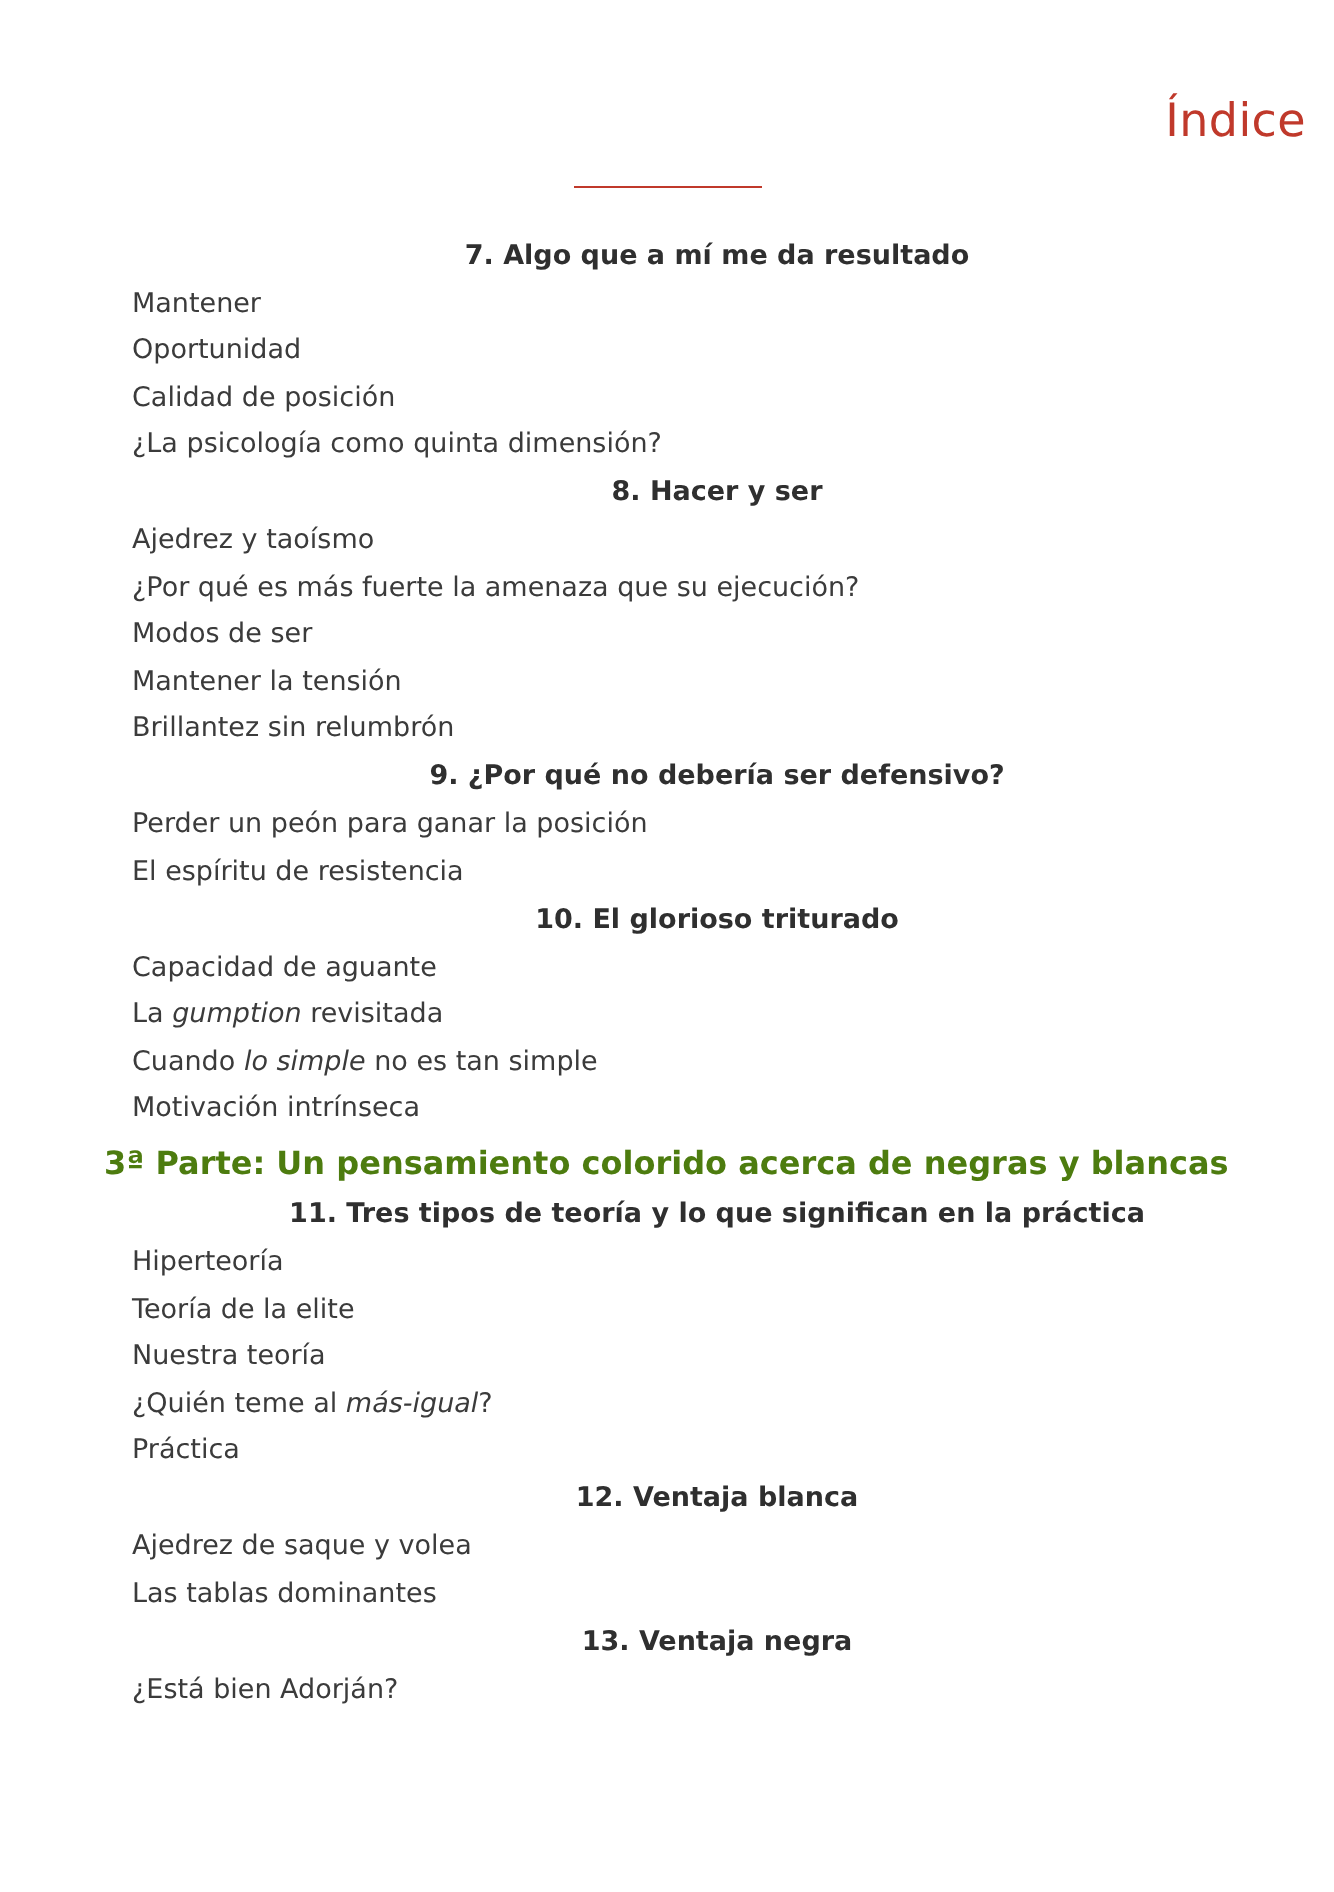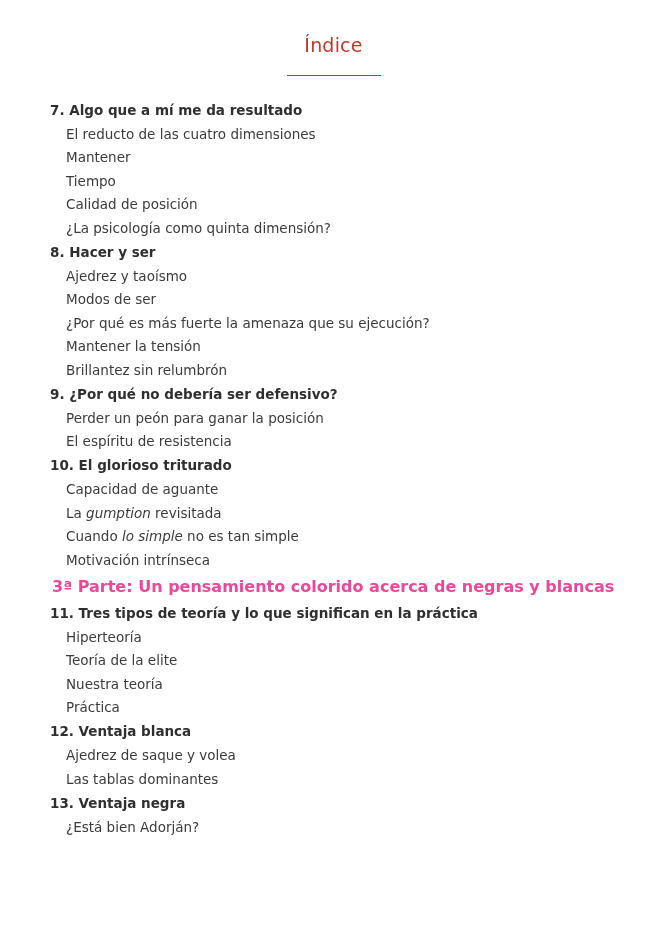--- a/index.html
+++ b/index.html
@@ -14,26 +14,26 @@
     color: #3b3b3b;
     overflow: hidden;
   }
   .page {
     position: relative;
     width: 667px;
     height: 946px;
     box-sizing: border-box;
   }
   .doc-title {
-    text-align: center;
+    text-align: right;
     color: #c0392b;
-    font-size: 19px;
+    font-size: 23px;
     font-weight: normal;
     letter-spacing: 0.2px;
-    margin: 0;
+    margin: 14px;
     padding-top: 34px;
   }
   .title-rule {
     width: 94px;
     height: 0;
     border-top: 1px solid #c0392b;
     margin: 19px auto 0 auto;
   }
   .toc {
     margin: 0;
@@ -43,71 +43,72 @@
   .entry {
     line-height: 1.0;
     white-space: nowrap;
   }
   
   .lvl-chapter {
     font-weight: bold;
     font-size: 13.5px;
     color: #2f2f2f;
     padding: 5.5px 0 5.5px 50px;
+    text-align: center;
   }
   
   .lvl-sub {
     font-weight: normal;
     font-size: 13.5px;
     color: #3b3b3b;
     padding: 5.0px 0 5.0px 66px;
   }
   
   .lvl-part {
     font-weight: bold;
     font-size: 16px;
-    color: #ec4899;
+    color: #4d7c0f;
     padding: 7px 0 6px 52px;
   }
 </style>
 </head>
 <body>
 
 <div class="page">
 
   <h1 class="doc-title">Índice</h1>
 
   <div class="title-rule"></div>
 
   <ul class="toc" id="toc-list">
       <li class="entry lvl-chapter">7. Algo que a mí me da resultado</li>
-      <li class="entry lvl-sub">El reducto de las cuatro dimensiones</li>
       <li class="entry lvl-sub">Mantener</li>
-      <li class="entry lvl-sub">Tiempo</li>
+      <li class="entry lvl-sub">Oportunidad</li>
       <li class="entry lvl-sub">Calidad de posición</li>
       <li class="entry lvl-sub">¿La psicología como quinta dimensión?</li>
       <li class="entry lvl-chapter">8. Hacer y ser</li>
       <li class="entry lvl-sub">Ajedrez y taoísmo</li>
+      <li class="entry lvl-sub">¿Por qué es más fuerte la amenaza que su ejecución?</li>
       <li class="entry lvl-sub">Modos de ser</li>
-      <li class="entry lvl-sub">¿Por qué es más fuerte la amenaza que su ejecución?</li>
       <li class="entry lvl-sub">Mantener la tensión</li>
       <li class="entry lvl-sub">Brillantez sin relumbrón</li>
       <li class="entry lvl-chapter">9. ¿Por qué no debería ser defensivo?</li>
       <li class="entry lvl-sub">Perder un peón para ganar la posición</li>
       <li class="entry lvl-sub">El espíritu de resistencia</li>
       <li class="entry lvl-chapter">10. El glorioso triturado</li>
       <li class="entry lvl-sub">Capacidad de aguante</li>
       <li class="entry lvl-sub">La <i>gumption</i> revisitada</li>
       <li class="entry lvl-sub">Cuando <i>lo simple</i> no es tan simple</li>
       <li class="entry lvl-sub">Motivación intrínseca</li>
       <li class="entry lvl-part">3ª Parte: Un pensamiento colorido acerca de negras y blancas</li>
       <li class="entry lvl-chapter">11. Tres tipos de teoría y lo que significan en la práctica</li>
       <li class="entry lvl-sub">Hiperteoría</li>
       <li class="entry lvl-sub">Teoría de la elite</li>
       <li class="entry lvl-sub">Nuestra teoría</li>
+      <li class="entry lvl-sub">¿Quién teme al <i>más-igual</i>?</li>
       <li class="entry lvl-sub">Práctica</li>
       <li class="entry lvl-chapter">12. Ventaja blanca</li>
       <li class="entry lvl-sub">Ajedrez de saque y volea</li>
       <li class="entry lvl-sub">Las tablas dominantes</li>
       <li class="entry lvl-chapter">13. Ventaja negra</li>
       <li class="entry lvl-sub">¿Está bien Adorján?</li>
     </ul>
 
 </div>
 

